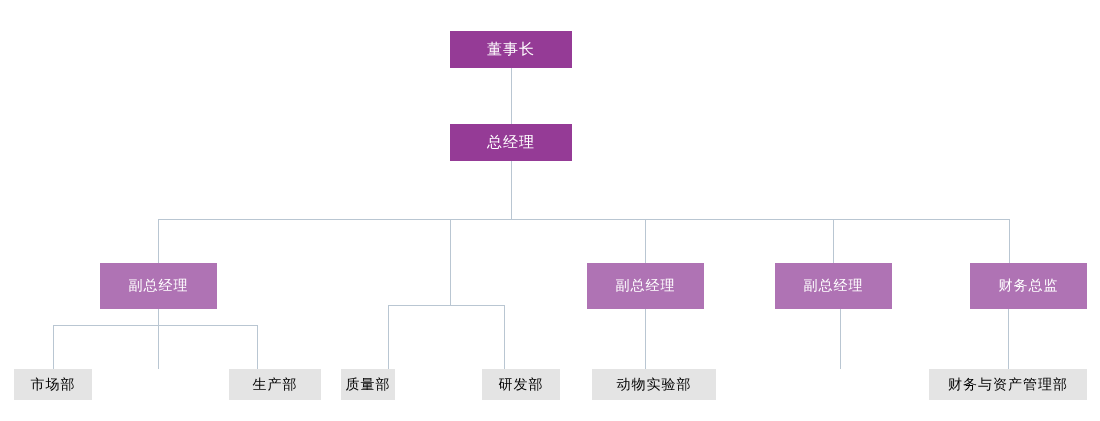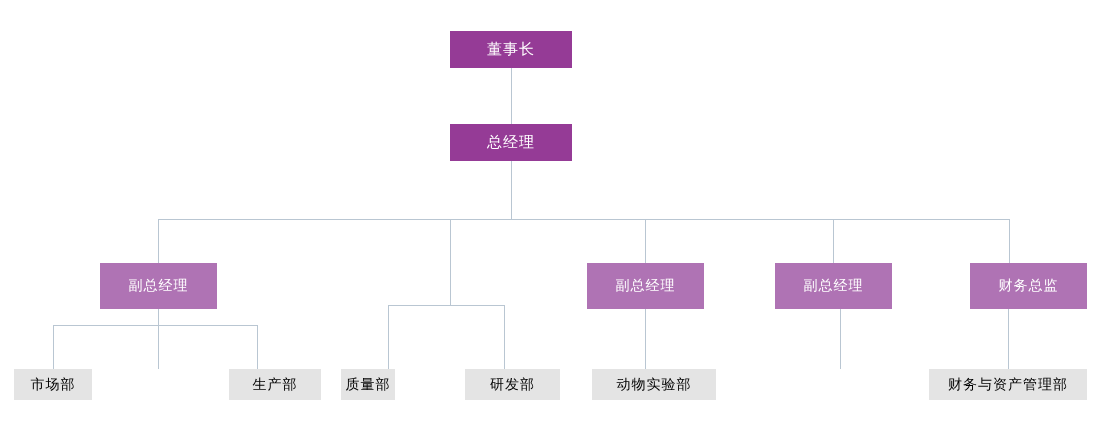--- a/index.html
+++ b/index.html
@@ -115,21 +115,21 @@
 
 
   <div class="node level-3" style="left:229px; top:369px; width:92px;justify-content:center;">
     <span>生产部</span>
   </div>
 
   <div class="node level-3" style="left:341px; top:369px; width:54px;">
     <span>质量部</span>
   </div>
 
-  <div class="node level-3" style="left:465px; top:369px; width:95px;">
+  <div class="node level-3" style="left:482px; top:369px; width:78px;">
     <span>研发部</span>
   </div>
 
   <div class="node level-3" style="left:592px; top:369px; width:124px;">
     <span>动物实验部</span>
   </div>
 
 
   <div class="node level-3" style="left:929px; top:369px; width:158px;">
     <span>财务与资产管理部</span>

